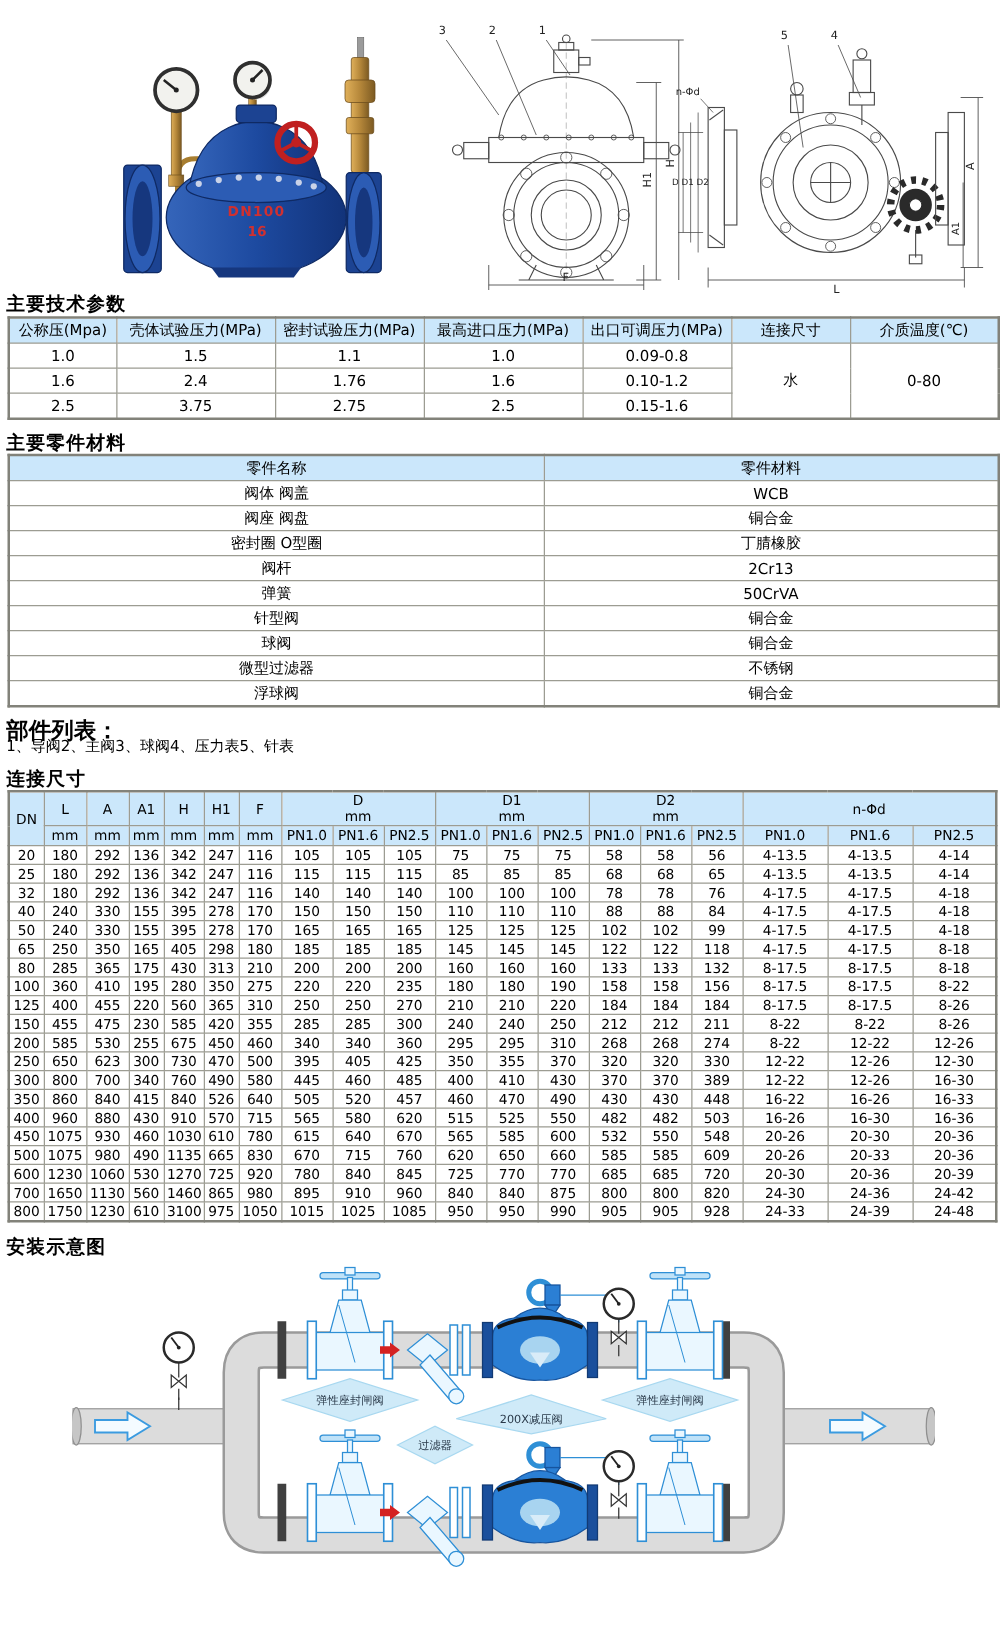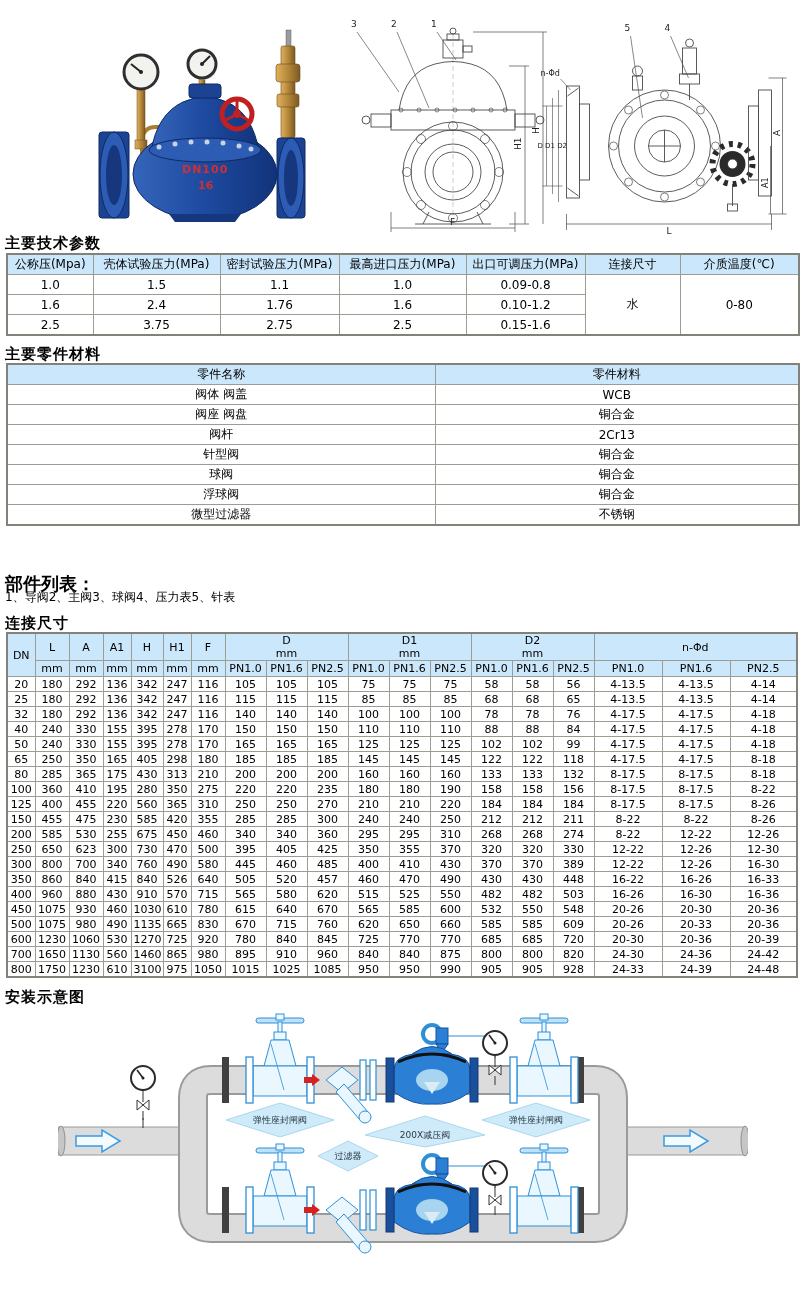--- a/index.html
+++ b/index.html
@@ -311,38 +311,46 @@
   <tbody>
       <tr>
         <td>阀体 阀盖</td>
         <td>WCB</td>
       </tr>
       <tr>
         <td>阀座 阀盘</td>
         <td>铜合金</td>
       </tr>
       <tr>
+        <td>密封圈 O型圈</td>
+        <td>丁腈橡胶</td>
+      </tr>
+      <tr>
         <td>阀杆</td>
         <td>2Cr13</td>
       </tr>
       <tr>
+        <td>弹簧</td>
+        <td>50CrVA</td>
+      </tr>
+      <tr>
         <td>针型阀</td>
         <td>铜合金</td>
       </tr>
       <tr>
         <td>球阀</td>
         <td>铜合金</td>
       </tr>
       <tr>
+        <td>微型过滤器</td>
+        <td>不锈钢</td>
+      </tr>
+      <tr>
         <td>浮球阀</td>
         <td>铜合金</td>
-      </tr>
-      <tr>
-        <td>微型过滤器</td>
-        <td>不锈钢</td>
       </tr>
     </tbody>
 </table>
 
 <div class="abs parts-title" style="left:5px;top:572px;">部件列表：</div>
 <div class="abs parts-text" style="left:5px;top:589px;">1、导阀2、主阀3、球阀4、压力表5、针表</div>
 
 <div class="abs sec-title" style="left:5px;top:614px;">连接尺寸</div>
 
 <table class="tbl dim" style="top:632px;">

